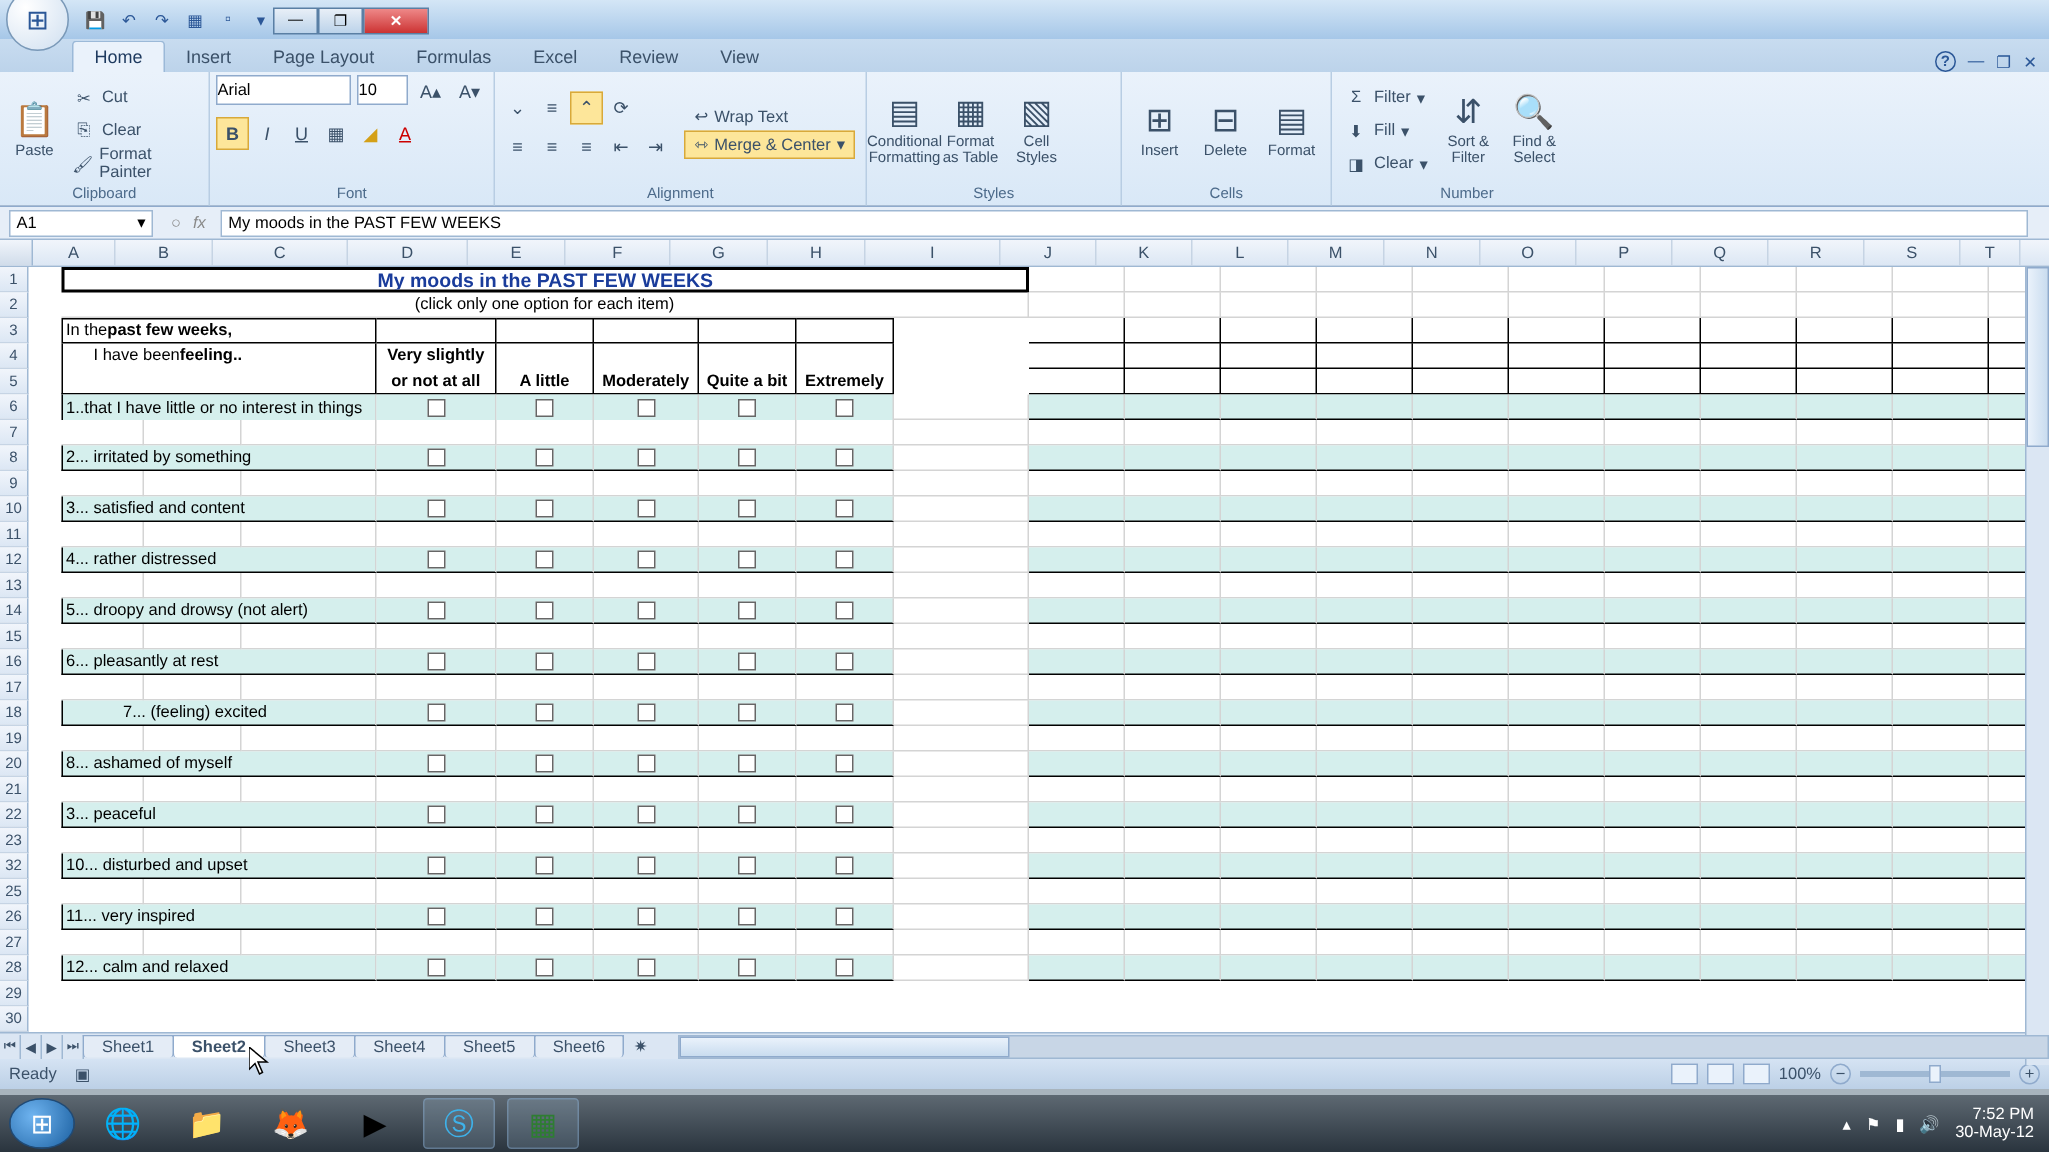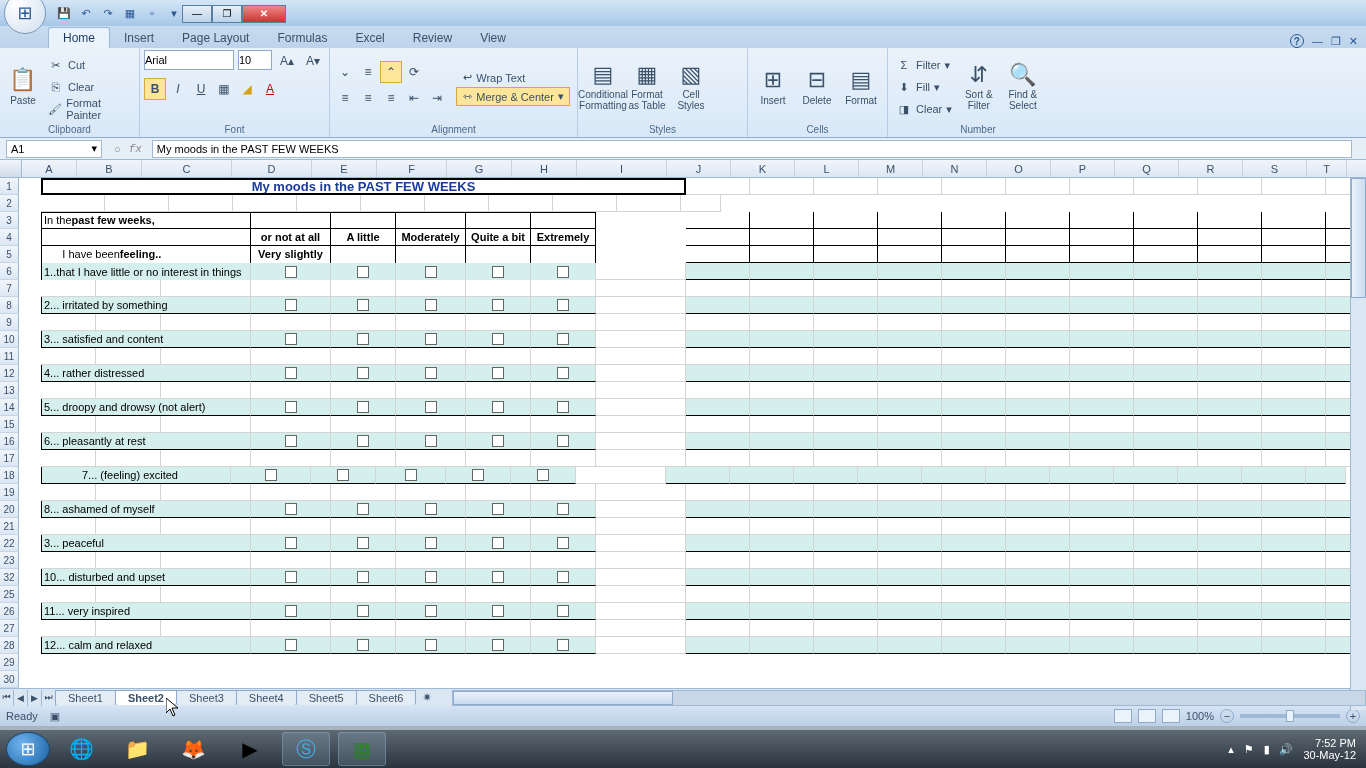--- a/index.html
+++ b/index.html
@@ -289,21 +289,21 @@
   </div>
 </div>
 
 <div class="formula-bar">
   <div class="name-box">
       <span>A1</span>
       <span>▾</span>
     </div>
   <div class="fx-icons">
     <span>○</span>
-    <span style="font-style:italic;font-family:Liberation Mono, monospace;">fx</span>
+    <span style="font-style:italic;">fx</span>
   </div>
   <div class="fx-input">
       <span>My moods in the  PAST FEW WEEKS</span>
     </div>
 </div>
 
 <div class="sheet-area">
   <div class="col-headers">
     <div class="corner"></div>
     <div id="col-headers-inner" style="display:flex;">
@@ -371,20 +371,21 @@
           <div class="cell" style="width: 64px;"></div>
           <div class="cell" style="width: 64px;"></div>
           <div class="cell" style="width: 64px;"></div>
           <div class="cell" style="width: 64px;"></div>
           <div class="cell" style="width: 64px;"></div>
           <div class="cell" style="width: 64px;"></div>
           <div class="cell" style="width: 64px;"></div>
           <div class="cell" style="width: 40px;"></div>
         </div>
         <div class="grid-row subtitle">
+          <div class="cell merged" style="width: 645px;">(click only one option for each item)</div>
           <div class="cell" style="width: 64px;"></div>
           <div class="cell" style="width: 64px;"></div>
           <div class="cell" style="width: 64px;"></div>
           <div class="cell" style="width: 64px;"></div>
           <div class="cell" style="width: 64px;"></div>
           <div class="cell" style="width: 64px;"></div>
           <div class="cell" style="width: 64px;"></div>
           <div class="cell" style="width: 64px;"></div>
           <div class="cell" style="width: 64px;"></div>
           <div class="cell" style="width: 64px;"></div>
@@ -404,59 +405,59 @@
           <div class="cell" style="width: 64px;"></div>
           <div class="cell" style="width: 64px;"></div>
           <div class="cell" style="width: 64px;"></div>
           <div class="cell" style="width: 64px;"></div>
           <div class="cell" style="width: 64px;"></div>
           <div class="cell" style="width: 64px;"></div>
           <div class="cell" style="width: 64px;"></div>
           <div class="cell" style="width: 40px;"></div>
         </div>
         <div class="grid-row hdr">
+          <div class="cell left-border" style="width: 210px; justify-content: flex-start; font-weight: normal; border-bottom: none;">&nbsp;&nbsp;&nbsp;&nbsp;&nbsp;&nbsp;I have been <b>feeling..</b></div>
+          <div class="cell" style="width: 80px; border-bottom: none;">Very slightly</div>
+          <div class="cell" style="width: 65px; border-bottom: none;"></div>
+          <div class="cell" style="width: 70px; border-bottom: none;"></div>
+          <div class="cell" style="width: 65px; border-bottom: none;"></div>
+          <div class="cell" style="width: 65px; border-bottom: none;"></div>
+          <div class="cell" style="width: 90px; border: none;"></div>
+          <div class="cell" style="width: 64px;"></div>
+          <div class="cell" style="width: 64px;"></div>
+          <div class="cell" style="width: 64px;"></div>
+          <div class="cell" style="width: 64px;"></div>
+          <div class="cell" style="width: 64px;"></div>
+          <div class="cell" style="width: 64px;"></div>
+          <div class="cell" style="width: 64px;"></div>
+          <div class="cell" style="width: 64px;"></div>
+          <div class="cell" style="width: 64px;"></div>
+          <div class="cell" style="width: 64px;"></div>
+          <div class="cell" style="width: 40px;"></div>
+        </div>
+        <div class="grid-row hdr">
           <div class="cell left-border" style="width: 210px;"></div>
           <div class="cell" style="width: 80px;">or not at all</div>
           <div class="cell" style="width: 65px;">A little</div>
           <div class="cell" style="width: 70px;">Moderately</div>
           <div class="cell" style="width: 65px;">Quite a bit</div>
           <div class="cell" style="width: 65px;">Extremely</div>
           <div class="cell" style="width: 90px; border: none;"></div>
           <div class="cell" style="width: 64px;"></div>
           <div class="cell" style="width: 64px;"></div>
           <div class="cell" style="width: 64px;"></div>
           <div class="cell" style="width: 64px;"></div>
           <div class="cell" style="width: 64px;"></div>
           <div class="cell" style="width: 64px;"></div>
           <div class="cell" style="width: 64px;"></div>
           <div class="cell" style="width: 64px;"></div>
           <div class="cell" style="width: 64px;"></div>
           <div class="cell" style="width: 64px;"></div>
           <div class="cell" style="width: 40px;"></div>
         </div>
-        <div class="grid-row hdr">
-          <div class="cell left-border" style="width: 210px; justify-content: flex-start; font-weight: normal; border-bottom: none;">&nbsp;&nbsp;&nbsp;&nbsp;&nbsp;&nbsp;I have been <b>feeling..</b></div>
-          <div class="cell" style="width: 80px; border-bottom: none;">Very slightly</div>
-          <div class="cell" style="width: 65px; border-bottom: none;"></div>
-          <div class="cell" style="width: 70px; border-bottom: none;"></div>
-          <div class="cell" style="width: 65px; border-bottom: none;"></div>
-          <div class="cell" style="width: 65px; border-bottom: none;"></div>
-          <div class="cell" style="width: 90px; border: none;"></div>
-          <div class="cell" style="width: 64px;"></div>
-          <div class="cell" style="width: 64px;"></div>
-          <div class="cell" style="width: 64px;"></div>
-          <div class="cell" style="width: 64px;"></div>
-          <div class="cell" style="width: 64px;"></div>
-          <div class="cell" style="width: 64px;"></div>
-          <div class="cell" style="width: 64px;"></div>
-          <div class="cell" style="width: 64px;"></div>
-          <div class="cell" style="width: 64px;"></div>
-          <div class="cell" style="width: 64px;"></div>
-          <div class="cell" style="width: 40px;"></div>
-        </div>
         <div class="grid-row q-row">
           <div class="cell textcell left-border" style="width: 210px; border-bottom: none;">1..that I have little or no interest in things</div>
           <div class="cell chk" style="width: 80px; border-bottom: none;">
             <div class="cb"></div>
           </div>
           <div class="cell chk" style="width: 65px; border-bottom: none;">
             <div class="cb"></div>
           </div>
           <div class="cell chk" style="width: 70px; border-bottom: none;">
             <div class="cb"></div>
@@ -756,21 +757,21 @@
           <div class="cell" style="width: 64px;"></div>
           <div class="cell" style="width: 64px;"></div>
           <div class="cell" style="width: 64px;"></div>
           <div class="cell" style="width: 64px;"></div>
           <div class="cell" style="width: 64px;"></div>
           <div class="cell" style="width: 64px;"></div>
           <div class="cell" style="width: 64px;"></div>
           <div class="cell" style="width: 40px;"></div>
         </div>
         <div class="grid-row q-row">
-          <div class="cell textcell left-border" style="width: 190px; padding-left: 40px;">7... (feeling) excited</div>
+          <div class="cell textcell left-border" style="width: 210px; padding-left: 40px;">7... (feeling) excited</div>
           <div class="cell chk" style="width: 80px;">
             <div class="cb"></div>
           </div>
           <div class="cell chk" style="width: 65px;">
             <div class="cb"></div>
           </div>
           <div class="cell chk" style="width: 70px;">
             <div class="cb"></div>
           </div>
           <div class="cell chk" style="width: 65px;">

